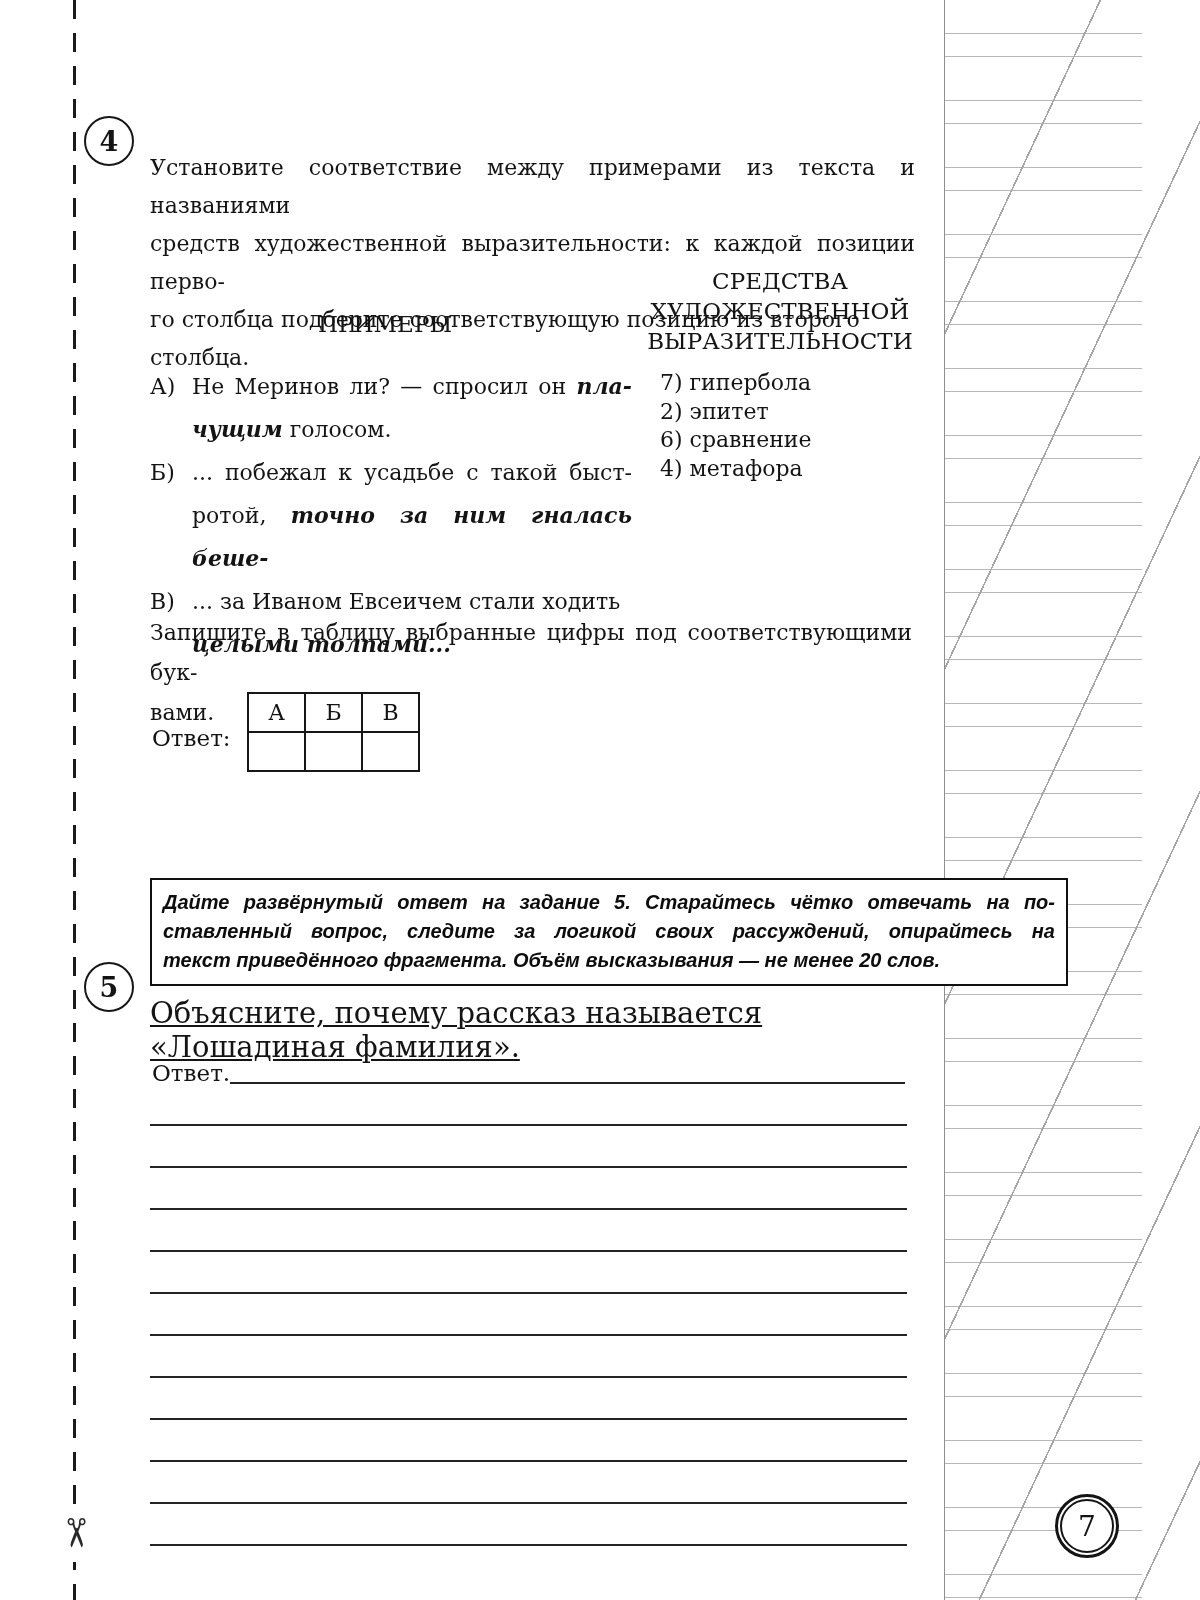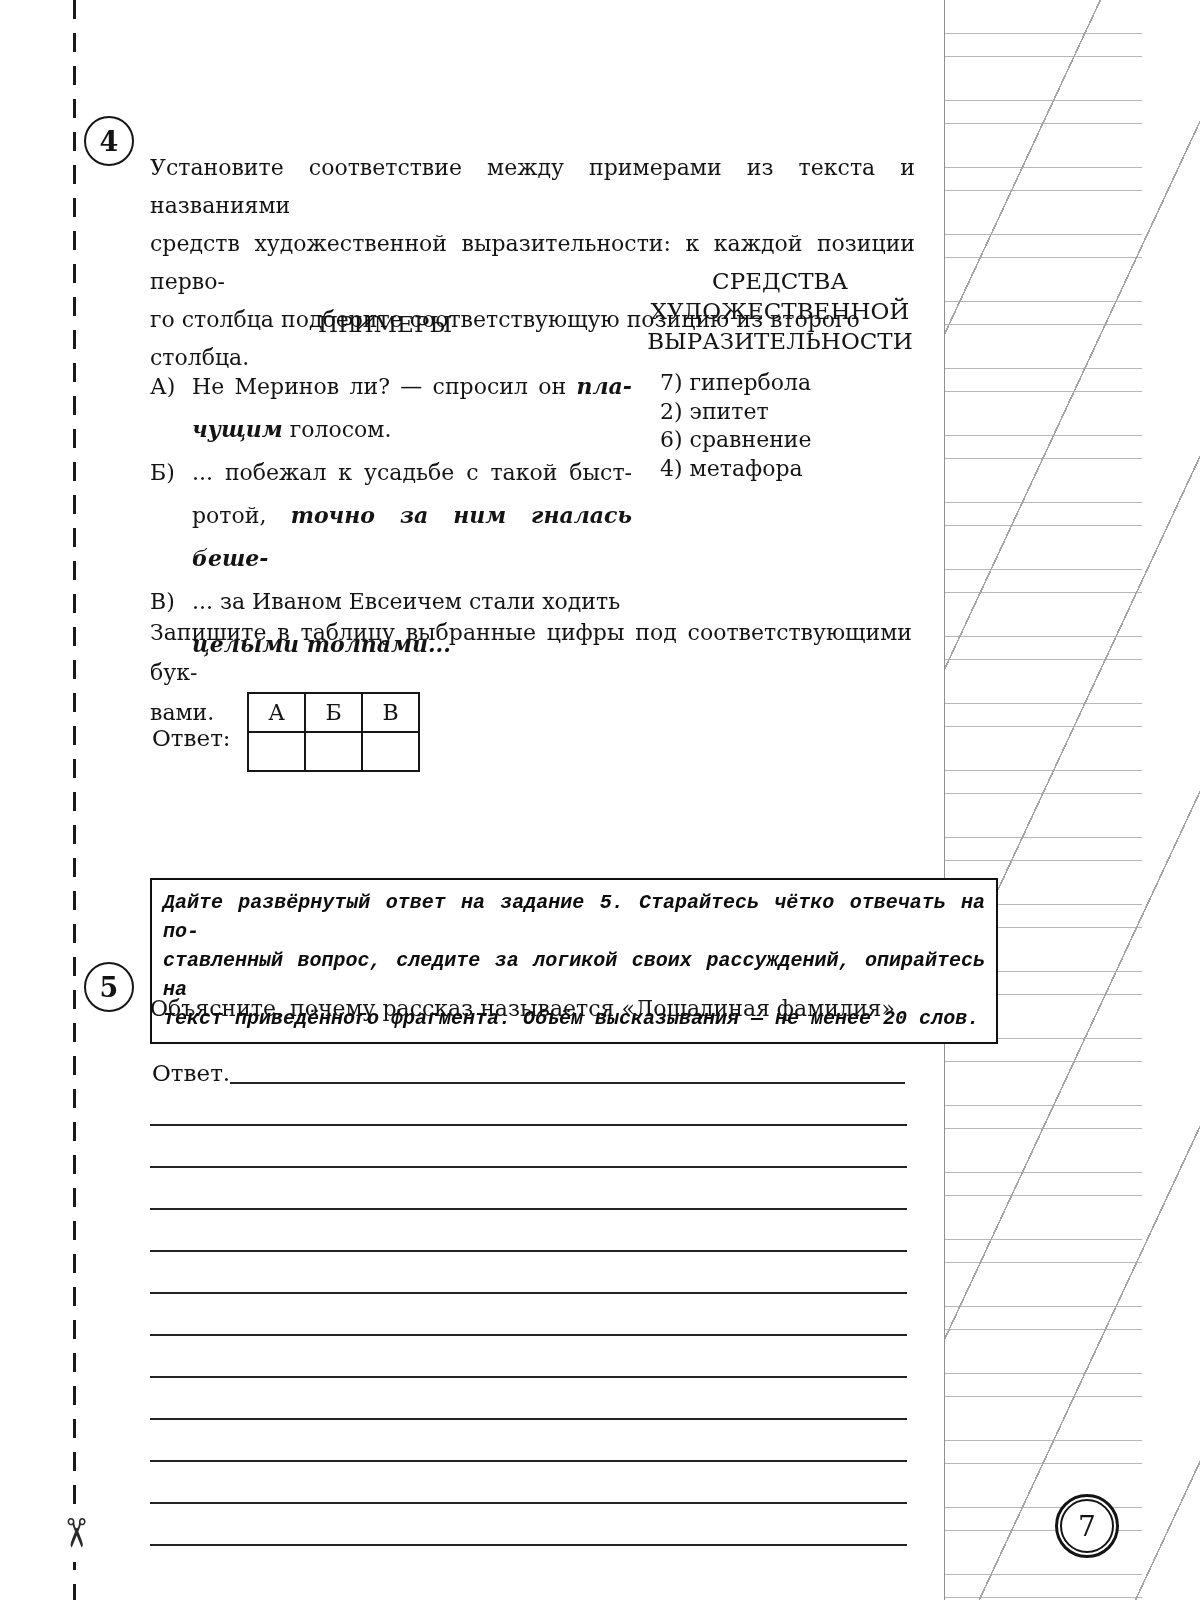--- a/index.html
+++ b/index.html
@@ -66,28 +66,28 @@
   .anstable { left: 247px; top: 664px; border-collapse: collapse; background: #fff; }
   .anstable td {
     width: 55px; border: 2px solid #161616;
     text-align: center; vertical-align: middle; font-size: 22px;
     font-family: "DejaVu Serif", serif; padding: 0;
   }
   .anstable tr.hdr td { height: 37px; }
   .anstable tr.inp td { height: 37px; }
 
   .notebox {
-    left: 150px; top: 850px; width: 848px; box-sizing: border-box;
+    left: 150px; top: 850px; width: 918px; box-sizing: border-box;
     border: 2px solid #111; padding: 8px 11px 9px 11px; background: #fff;
-    font-family: Liberation Mono, monospace;
+    font-family: Liberation Sans, sans-serif;
     font-weight: bold; font-style: italic;
     font-size: 20px; line-height: 29px; color: #0d0d0d;
   }
 
-  .task5text { left: 150px; top: 968px; font-size: 22px; width: 780px; }
+  .task5text { left: 150px; top: 968px; font-size: 29px; width: 780px; text-decoration: underline; }
 
   .anslabel5 { left: 152px; top: 1032px; }
   .ansline-first {
     left: 230px; top: 1034px; width: 675px; height: 20px;
     border-bottom: 2px solid #222;
   }
   .anslines { left: 150px; top: 1056px; width: 757px; }
   .ansline { height: 40px; border-bottom: 2px solid #242424; }
 
   .pagenum {

